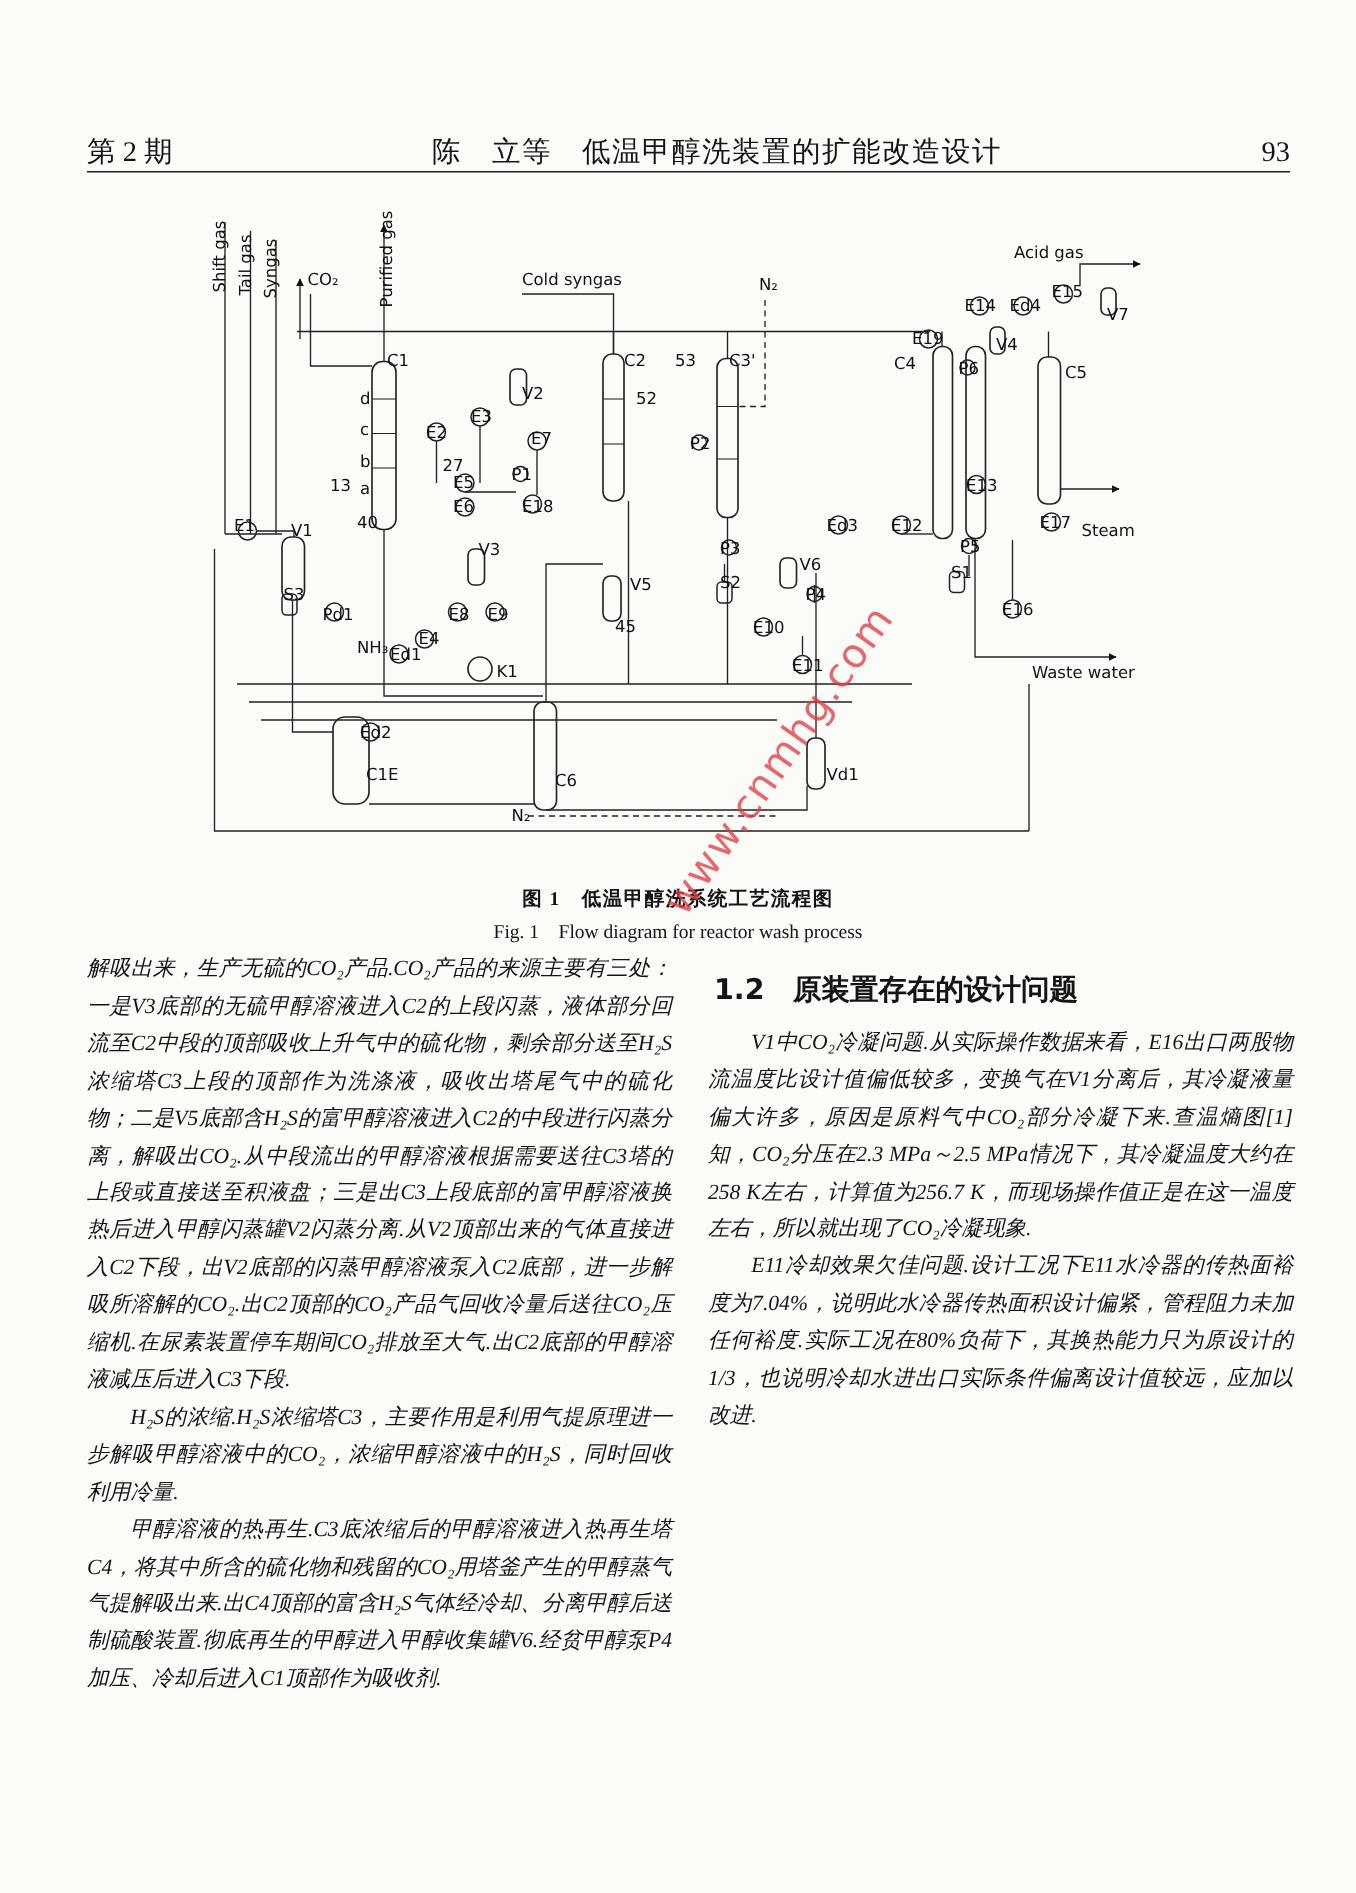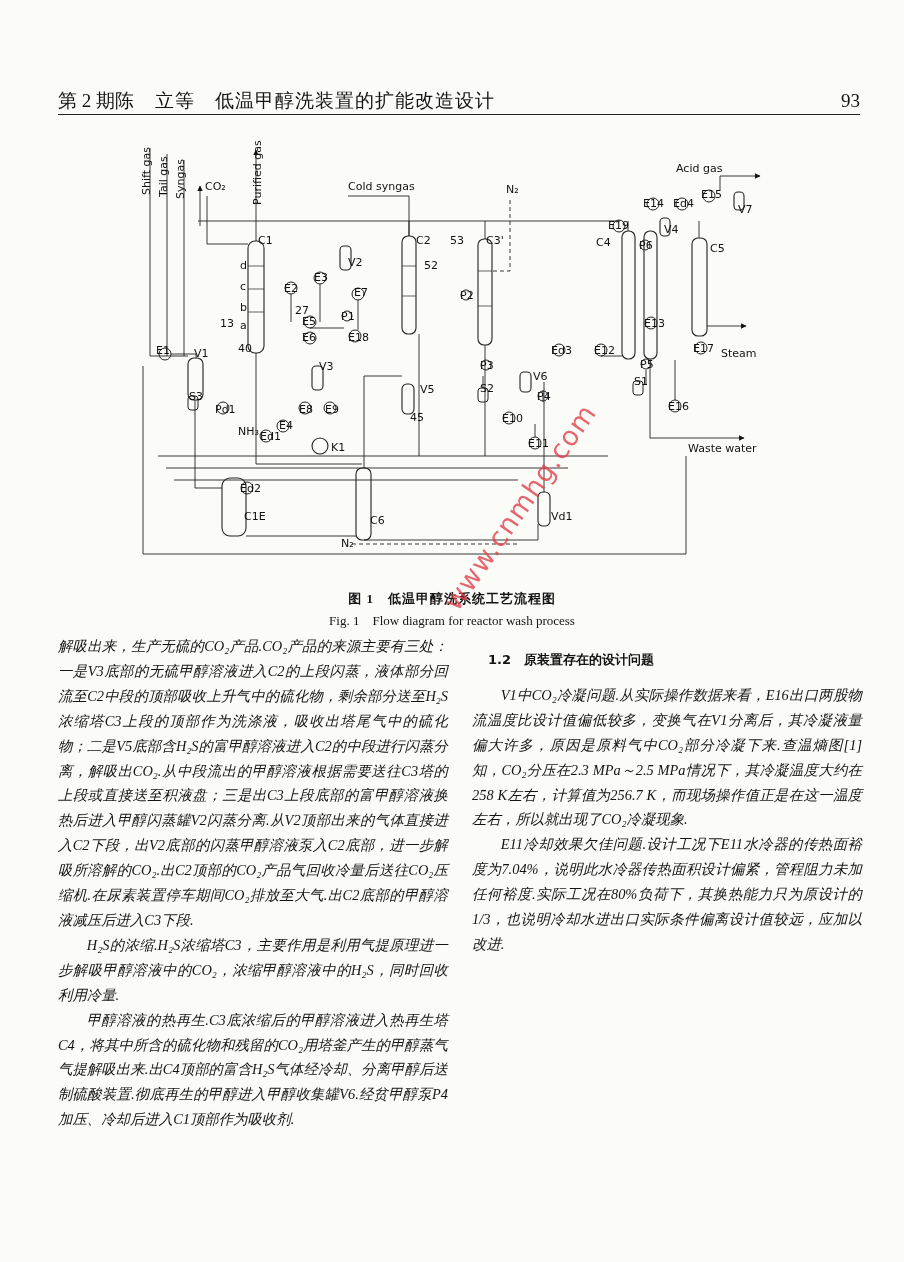--- a/index.html
+++ b/index.html
@@ -5,21 +5,21 @@
   html,body{margin:0;padding:0;}
   body{
     width:904px;height:1262px;background:#fbfbf8;color:#141414;
     font-family:"Liberation Serif","DejaVu Serif",serif;
     position:relative;overflow:hidden;
   }
   .page{position:absolute;inset:0;}
   
   .header{position:absolute;top:88px;left:58px;right:44px;display:flex;
     justify-content:space-between;align-items:baseline;font-size:19px;}
-  .header-title{flex:1;text-align:left;letter-spacing:1px;}
+  .header-title{flex:1;text-align:center;letter-spacing:1px;}
   .header-rule{position:absolute;top:114px;left:58px;right:44px;border-top:1.6px solid #222;}
   
   .figure{position:absolute;top:126px;left:48px;width:820px;height:462px;margin:0;}
   .figure svg{width:820px;height:462px;display:block;}
   .dlabel{font-family:"DejaVu Sans","Liberation Sans",sans-serif;font-size:11px;fill:#111;}
   .pipe{stroke:#222;stroke-width:0.9;fill:none;}
   .dashed{stroke-dasharray:4 3;}
   .vessel{stroke:#222;stroke-width:1.1;fill:none;}
   .tray{stroke:#222;stroke-width:0.7;}
   .exch{stroke:#222;stroke-width:1;fill:none;}
@@ -30,21 +30,21 @@
   
   .watermark{position:absolute;left:437px;top:598px;transform:rotate(-55deg);
     transform-origin:0 0;font-family:"DejaVu Sans",sans-serif;font-size:27px;
     letter-spacing:1px;opacity:.78;pointer-events:none;}
   
   .columns{position:absolute;top:634px;left:58px;right:42px;display:flex;gap:24px;}
   .col{width:50%;font-size:14.4px;line-height:24.9px;text-align:justify;}
   .para{margin:0;font-style:italic;}
   .para.indent{text-indent:2em;}
   .sec-heading{font-family:"DejaVu Sans","Liberation Sans",sans-serif;
-    font-size:13px;font-weight:bold;margin:14px 0 10px 16px;}
+    font-size:19px;font-weight:bold;margin:14px 0 10px 4px;}
 </style>
 </head>
 <body>
 
 <div class="page">
 
   <header class="header">
     <span>第 2 期</span>
     <span class="header-title">陈　立等　低温甲醇洗装置的扩能改造设计</span>
     <span>93</span>

